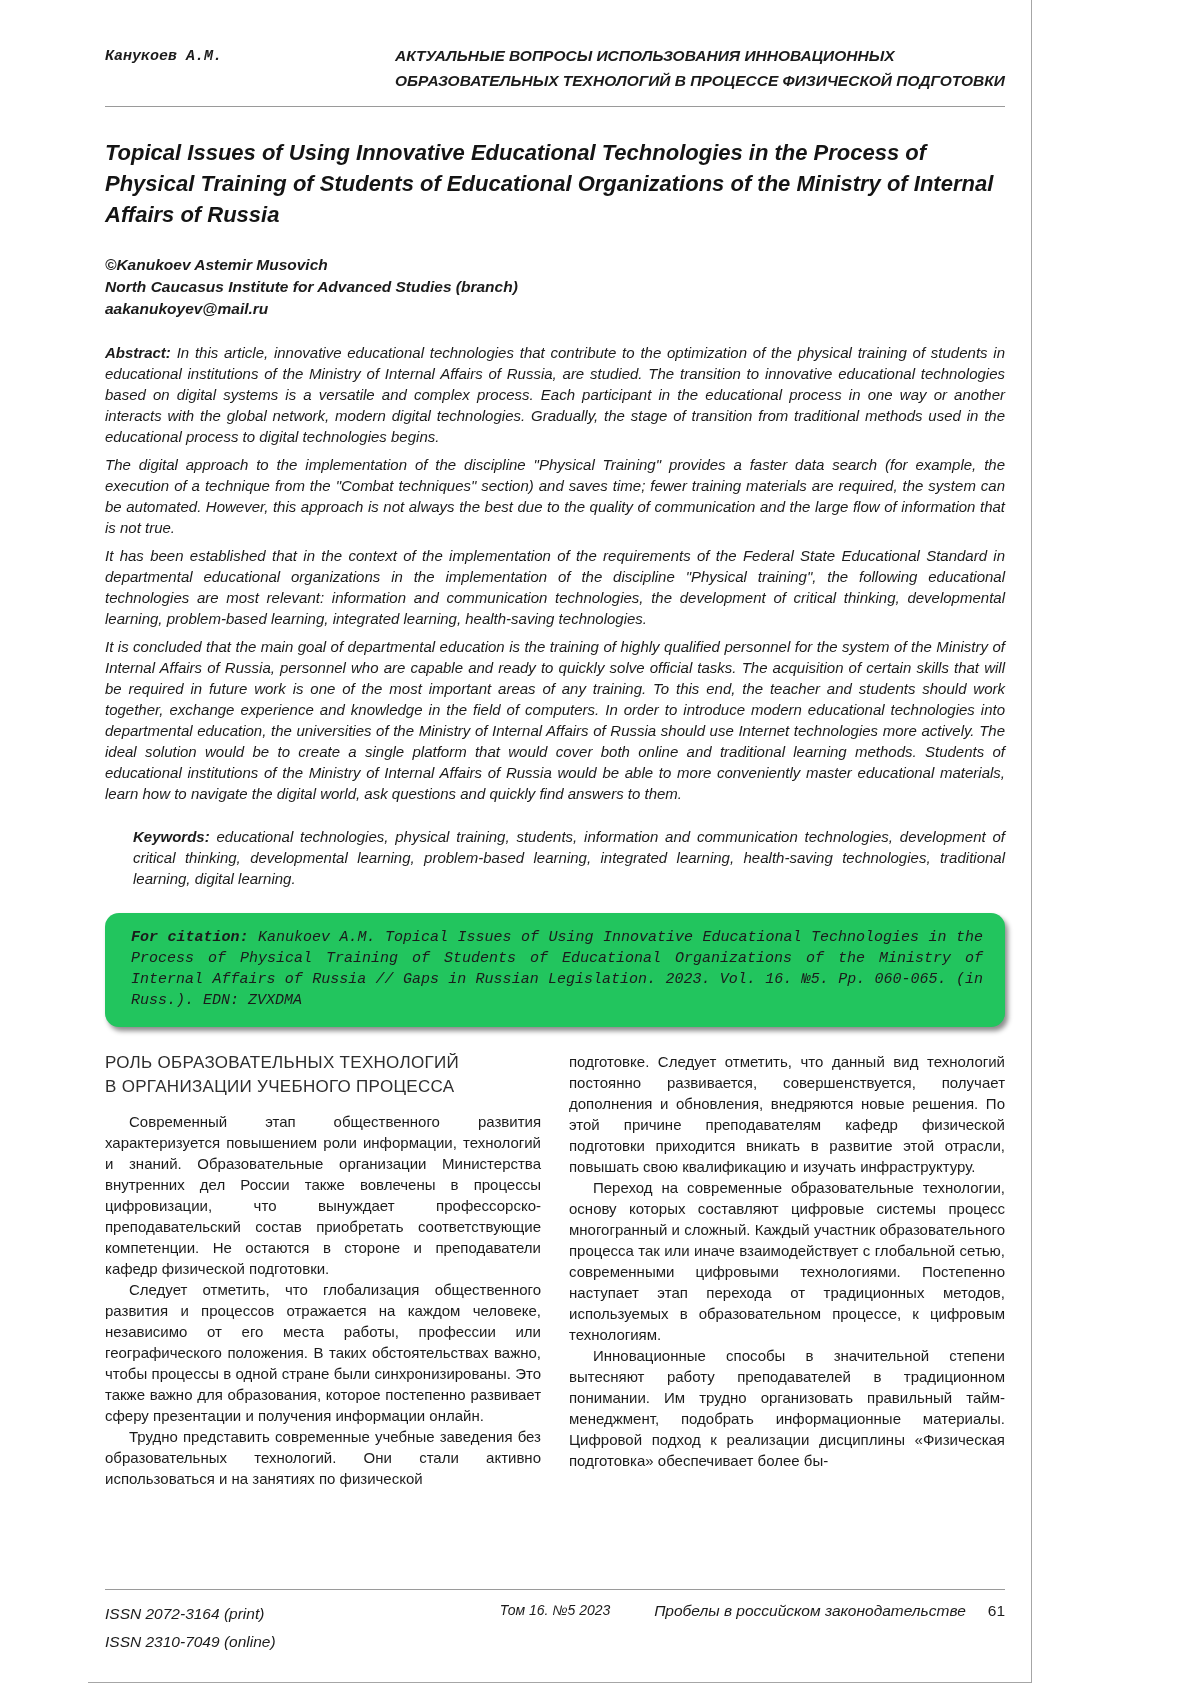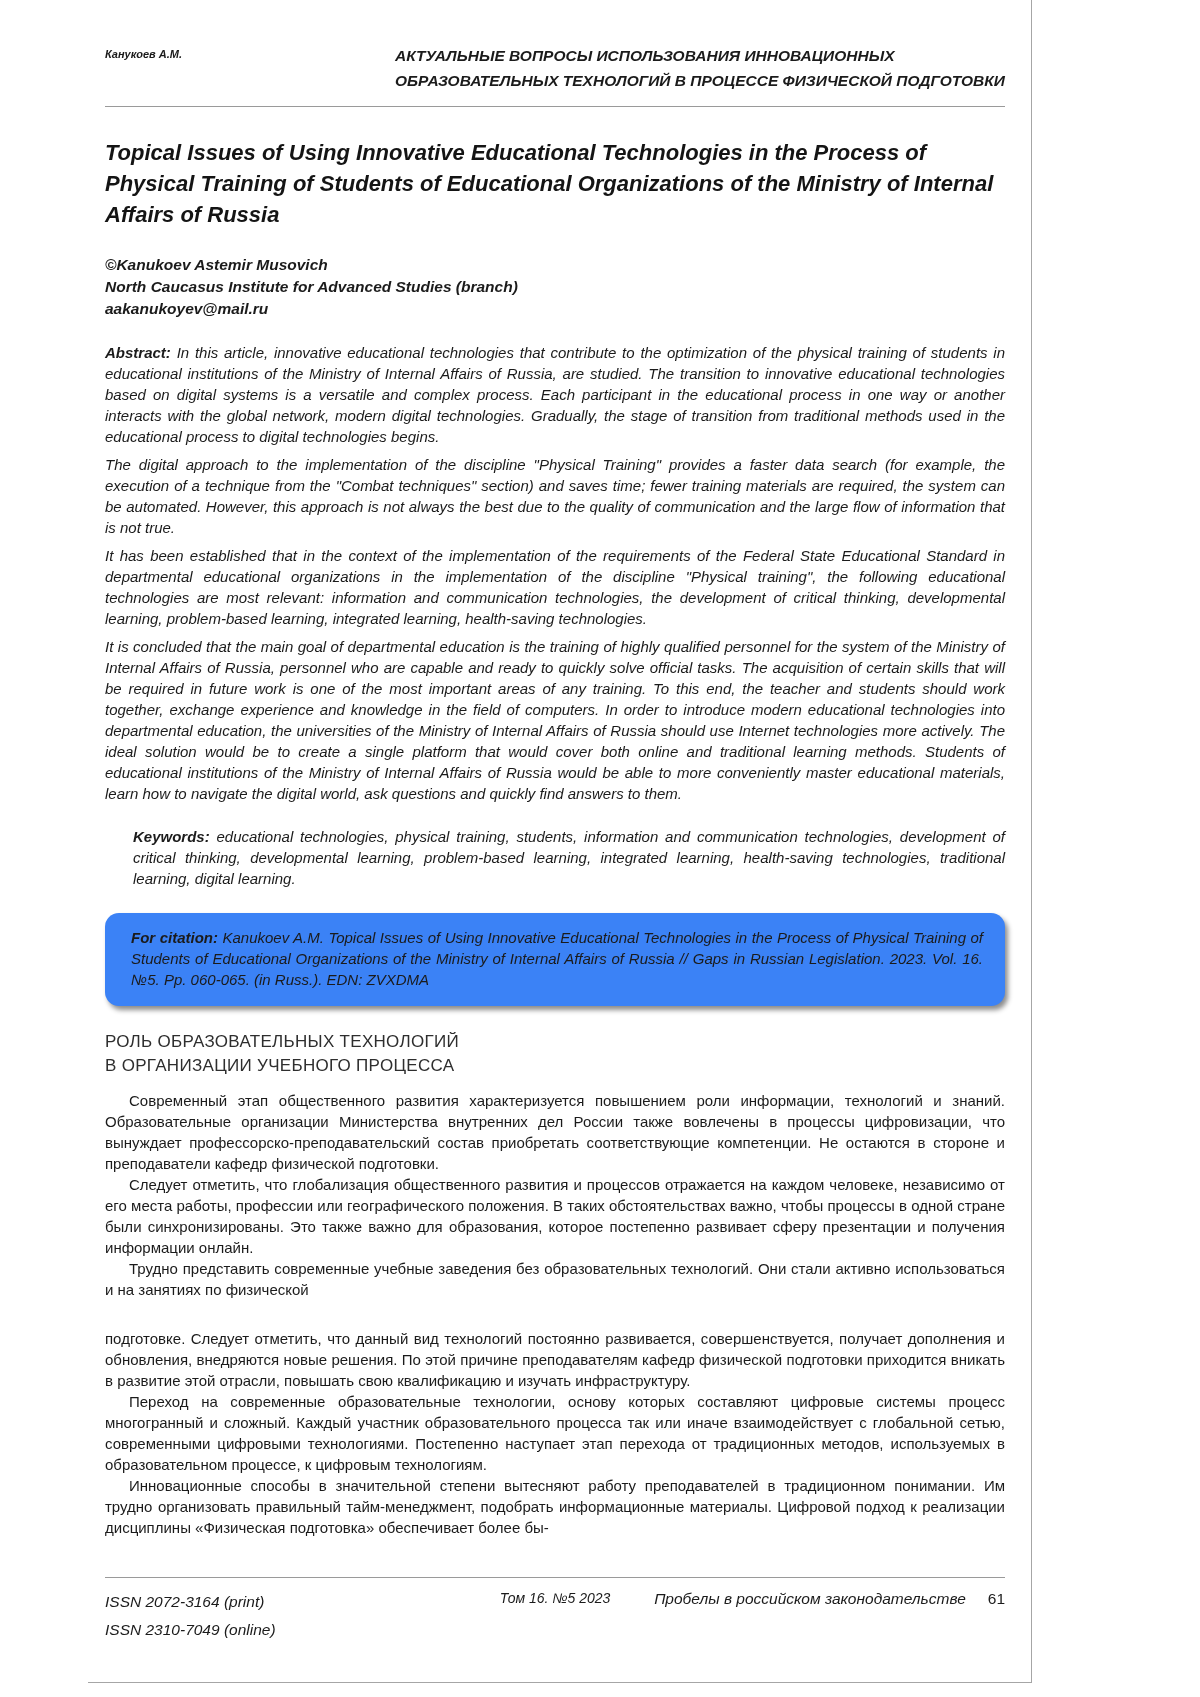--- a/index.html
+++ b/index.html
@@ -17,63 +17,64 @@
     padding:44px 195px 0 105px;
   }
   .page-edge {
     position:absolute; top:0; left:88px; right:168px; bottom:14px;
     border-right:1.5px solid #a6a6a6;
     border-bottom:1.5px solid #a6a6a6;
     pointer-events:none;
   }
   
   .running-head { display:flex; justify-content:space-between; align-items:flex-start; }
-  .rh-author { font-size:11px; font-weight:bold; font-style:italic; padding-top:4px; }
+  .rh-author { font-size:15px; font-weight:bold; font-style:italic; padding-top:4px;font-family:Liberation Mono, monospace; }
   .rh-title { text-align:left; font-size:15.5px; font-weight:bold; font-style:italic; line-height:1.6; }
   .head-rule { border:none; border-top:1.5px solid #9a9a9a; margin-top:12px; }
   
   .article-title {
     margin-top:30px;
     font-size:22px; font-weight:bold; font-style:italic;
     line-height:1.42; color:#141414;
   }
   .authors { margin-top:24px; font-size:15.5px; font-weight:bold; font-style:italic; line-height:1.42; }
   
   .abstract { margin-top:22px; }
   .abstract p, .keywords {
     font-size:15px; font-style:italic; line-height:1.4; text-align:justify;
   }
   .abstract p + p { margin-top:7px; }
   .lbl { font-weight:bold; }
   .keywords { margin-top:22px;margin-left:28px; }
   
   .citation-box {
     margin-top:24px;
-    background:#3b82f6;
+    background:#22c55e;
     border-radius:14px;
     padding:14px 22px 16px 26px;
     box-shadow:3px 4px 5px rgba(0,0,0,0.45);
+    font-family:Liberation Mono, monospace;
   }
   .citation-box p { font-size:15px; font-style:italic; line-height:1.4; text-align:justify; }
   
-  .two-col { margin-top:24px; display:flex; gap:28px;flex-direction:column; }
+  .two-col { margin-top:24px; display:flex; gap:28px; }
   .col { flex:1 1 0; }
   .section-heading {
     font-size:17px; font-weight:400; color:#2e2e2e;
     line-height:1.4; letter-spacing:0.3px; margin-bottom:12px;
     text-transform:uppercase;
   }
   .col p {
     font-size:15px; line-height:1.4; text-align:justify;
   }
   .para-indent { text-indent:24px; }
   .para-flush { text-indent:0; }
   
   .footer {
-    position:absolute; left:105px; right:195px; bottom:52px;
+    position:absolute; left:105px; right:195px; bottom:40px;
   }
   .footer-rule { border:none; border-top:1.5px solid #9a9a9a; margin-bottom:10px; }
   .footer-row { display:flex; align-items:flex-start; }
   .f-left { flex:1 1 0; font-size:15.5px; font-style:italic; line-height:1.85; }
   .f-center { flex:0 0 auto; font-size:14px; font-style:italic; padding-top:2px; }
   .f-right { flex:1 1 0; text-align:right; font-size:15.5px; font-style:italic; padding-top:2px; }
   .page-num { font-style:normal; display:inline-block; margin-left:22px; }
 </style>
 </head>
 <body>

